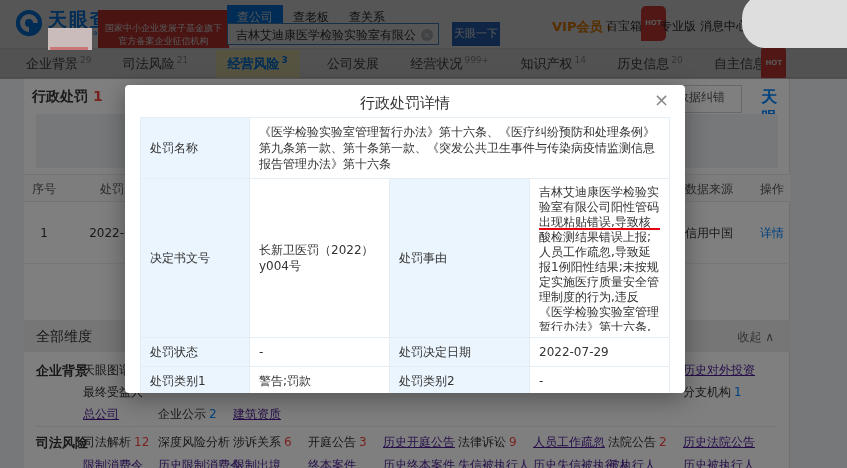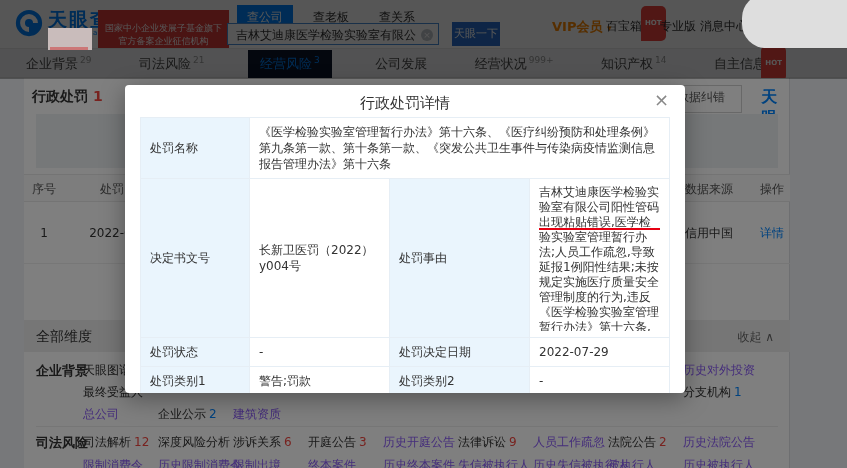--- a/index.html
+++ b/index.html
@@ -10,21 +10,21 @@
   
   .topbar { position:absolute; left:0; top:0; width:847px; height:48px; background:#fff; z-index:1; }
   .logo { position:absolute; left:14px; top:8px; display:flex; align-items:center; }
   .logo-icon { width:30px; height:30px; }
   .logo-text { margin-left:4px; }
   .logo-name { font-size:19px; font-weight:bold; color:#0084ff; letter-spacing:2px; line-height:20px; }
   .logo-domain { font-size:7px; color:#0084ff; letter-spacing:1px; }
   .gov-badge { position:absolute; left:98px; top:10px; background:#dc3c39; color:#fff; font-size:9px; line-height:13px; padding:12px 7px; text-align:center; }
 
   .search-tabs { position:absolute; left:227px; top:5px; display:flex; font-size:12px; }
-  .search-tab { padding:4px 10px; color:#333; cursor:pointer;margin-left:10px; }
+  .search-tab { padding:4px 10px; color:#333; cursor:pointer; }
   .search-tab.active { background:#0084ff; color:#fff; }
   .search-input-wrap { position:absolute; left:227px; top:23px; width:212px; height:22px; border:1px solid #4a90d9; background:#fff; }
   .search-input { width:100%; height:100%; border:0; outline:none; font-size:12px; color:#333; padding:0 22px 0 8px; font-family:inherit; background:transparent; }
   .clear-icon { position:absolute; right:5px; top:5px; width:12px; height:12px; border-radius:50%; background:#c3c7cc; color:#fff; font-size:9px; line-height:12px; text-align:center; cursor:pointer; }
   .search-btn { position:absolute; left:452px; top:22px; width:48px; height:24px; background:#2a6fce; color:#fff; font-size:11px; border:0; text-align:center; line-height:24px; cursor:pointer; }
 
   .topmenu-item { position:absolute; top:18px; font-size:12px; color:#333; cursor:pointer; white-space:nowrap; }
   .vip { left:552px; color:#ff8a00; font-weight:bold; font-size:13px; }
   .caret { font-size:9px; color:#ff8a00; }
   .caret.gray { color:#999; }
@@ -32,21 +32,21 @@
   .hot-badge { position:absolute; background:#f0453e; color:#fff; font-size:7px; line-height:9px; padding:13px 4px; border-radius:5px 5px 5px 0; font-weight:bold; }
   .hot-topbar { left:641px; top:6px; }
   .pro { left:660px; }
   .msg { left:700px; }
 
   
   .nav { position:absolute; left:0; top:48px; width:847px; height:30px; background:#f3f4f6; border-top:1px solid #e7e7e7; border-bottom:1px solid #e0e0e0; z-index:1; }
   .nav-inner { position:absolute; left:22px; top:0; width:748px; height:30px; display:flex; justify-content:space-between; align-items:center; }
   .nav-tab { position:relative; font-size:13px; color:#4a4a4a; padding:5px 4px; cursor:pointer; white-space:nowrap; }
   .nav-tab sup { font-size:9px; color:#999; margin-left:2px; }
-  .nav-tab.active { color:#0084ff; font-weight:normal; background:#0f172a; padding:5px 12px; }
+  .nav-tab.active { color:#0084ff; font-weight:bold; background:#fef9c3; padding:5px 12px; }
   .nav-tab.active sup { color:#0084ff; }
   .hot-nav { right:-16px; top:-4px; }
 
   
   .card { position:absolute; left:24px; top:78px; width:766px; height:390px; background:#fff; border-right:1px solid #dcdfe3; z-index:1; }
   .section-title { position:absolute; left:8px; top:10px; font-size:14px; font-weight:bold; color:#333; }
   .section-count { color:#f0453e; margin-left:5px; }
   .correction-btn { position:absolute; left:652px; top:7px; width:66px; height:28px; border:1px solid #d0d0d0; background:#fff; font-size:12px; color:#555; text-align:left; line-height:22px; cursor:pointer; }
   .watermark { position:absolute; left:726px; top:9px; display:flex; align-items:center; }
   .watermark .wm-text { font-size:16px; font-weight:bold; color:#0084ff; margin-left:2px; letter-spacing:1px; }
@@ -64,21 +64,21 @@
 
   .band { position:absolute; left:0; top:242px; width:766px; height:32px; background:#ededed; }
   .band-title { position:absolute; left:12px; top:8px; font-size:14px; color:#333; }
   .band-collapse { position:absolute; right:16px; top:9px; font-size:12px; color:#666; cursor:pointer; }
 
   .dim-row { position:absolute; left:0; width:766px; font-size:12px; }
   .dim-row-biz { top:284px; height:64px; }
   .dim-row-judicial { top:356px; height:46px; }
   .dim-label { position:absolute; left:12px; top:0; font-size:13px; font-weight:600; color:#333; }
   .dim-item { position:absolute; color:#333; white-space:nowrap; cursor:pointer; }
-  .dim-item.muted { color:#8b5cf6; cursor:default; }
+  .dim-item.muted { color:#4c1d95; cursor:default;text-decoration:underline; }
   .cnt-red { color:#f0453e; margin-left:3px; }
   .cnt-blue { color:#0084ff; margin-left:3px; }
   .c1{left:59px}.c2{left:134px}.c3{left:209px}.c4{left:284px}.c5{left:359px}
   .c6{left:434px}.c7{left:509px}.c8{left:584px}.c9{left:659px}
   .l1{top:0}.l2{top:22px}.l3{top:44px}
   .jl1{top:0}.jl2{top:23px}
   .dim-divider { position:absolute; left:12px; top:348px; width:742px; border-top:1px solid #ececec; }
 
   
   .dim-overlay { position:absolute; left:0; top:0; width:847px; height:468px; background:rgba(0,0,0,0.50); z-index:10; }
@@ -140,20 +140,21 @@
   </div>
 
   <div class="nav">
     <div class="nav-inner">
       <div class="nav-tab"><span>企业背景</span><sup>29</sup></div>
       <div class="nav-tab"><span>司法风险</span><sup>21</sup></div>
       <div class="nav-tab active"><span>经营风险</span><sup>3</sup></div>
       <div class="nav-tab"><span>公司发展</span></div>
       <div class="nav-tab"><span>经营状况</span><sup>999+</sup></div>
       <div class="nav-tab"><span>知识产权</span><sup>14</sup></div>
+      <div class="nav-tab"><span>历史信息</span><sup>20</sup></div>
       <div class="nav-tab"><span>自主信息</span><div class="hot-badge hot-nav">HOT</div></div>
     </div>
   </div>
 
   <div class="card">
     <div class="section-title"><span>行政处罚</span><span class="section-count">1</span></div>
     <div class="correction-btn">数据纠错</div>
     <div class="watermark">
       <svg width="17" height="17" viewBox="0 0 32 32">
         <path fill="#0084ff" d="M16 2a14 14 0 1 0 0 28 14 14 0 0 0 0-28zm0 4.5a9.5 9.5 0 0 1 9.5 9.5h-5.2a4.3 4.3 0 1 0-4.3 4.3v5.2A9.5 9.5 0 1 1 16 6.5z"></path>
@@ -228,21 +229,21 @@
         <td class="lab w-lab">处罚名称</td>
         <td class="val" colspan="3">《医学检验实验室管理暂行办法》第十六条、《医疗纠纷预防和处理条例》第九条第一款、第十条第一款、《突发公共卫生事件与传染病疫情监测信息报告管理办法》第十六条</td>
       </tr>
       <tr>
         <td class="lab w-lab">决定书文号</td>
         <td class="val w-val">长新卫医罚（2022）y004号</td>
         <td class="lab w-lab">处罚事由</td>
         <td class="val w-val reason-cell">
           <div class="reason-clip">
             <div class="red-annotation"></div>
-            <span>吉林艾迪康医学检验实验室有限公司阳性管码出现粘贴错误,医学检验实验室管理暂行办法;人员工作疏忽,导致延报1例阳性结果;</span><span>未按规定实施医疗质量安全管理制度的行为,违反《医学检验实验室管理暂行办法》第十六条,《医疗纠纷预防和处理条例》第九条第一款、第十条第一款,《突发公共卫生事件与传染病疫情监测信息报告管理办法》第十六条的规定,依据《医疗纠纷预防和处理条例》第四十七条第(一)项、第(九)项,《突发公共卫生事件与传染病疫情监测信息报告管理办法》第三十八条第(三)项予以处罚。</span>
+            <span>吉林艾迪康医学检验实验室有限公司阳性管码出现粘贴错误,导致核酸检测结果错误上报;人员工作疏忽,导致延报1例阳性结果;</span><span>未按规定实施医疗质量安全管理制度的行为,违反《医学检验实验室管理暂行办法》第十六条,《医疗纠纷预防和处理条例》第九条第一款、第十条第一款,《突发公共卫生事件与传染病疫情监测信息报告管理办法》第十六条的规定,依据《医疗纠纷预防和处理条例》第四十七条第(一)项、第(九)项,《突发公共卫生事件与传染病疫情监测信息报告管理办法》第三十八条第(三)项予以处罚。</span>
           </div>
         </td>
       </tr>
       <tr>
         <td class="lab w-lab">处罚状态</td>
         <td class="val w-val">-</td>
         <td class="lab w-lab">处罚决定日期</td>
         <td class="val w-val">2022-07-29</td>
       </tr>
       <tr>

